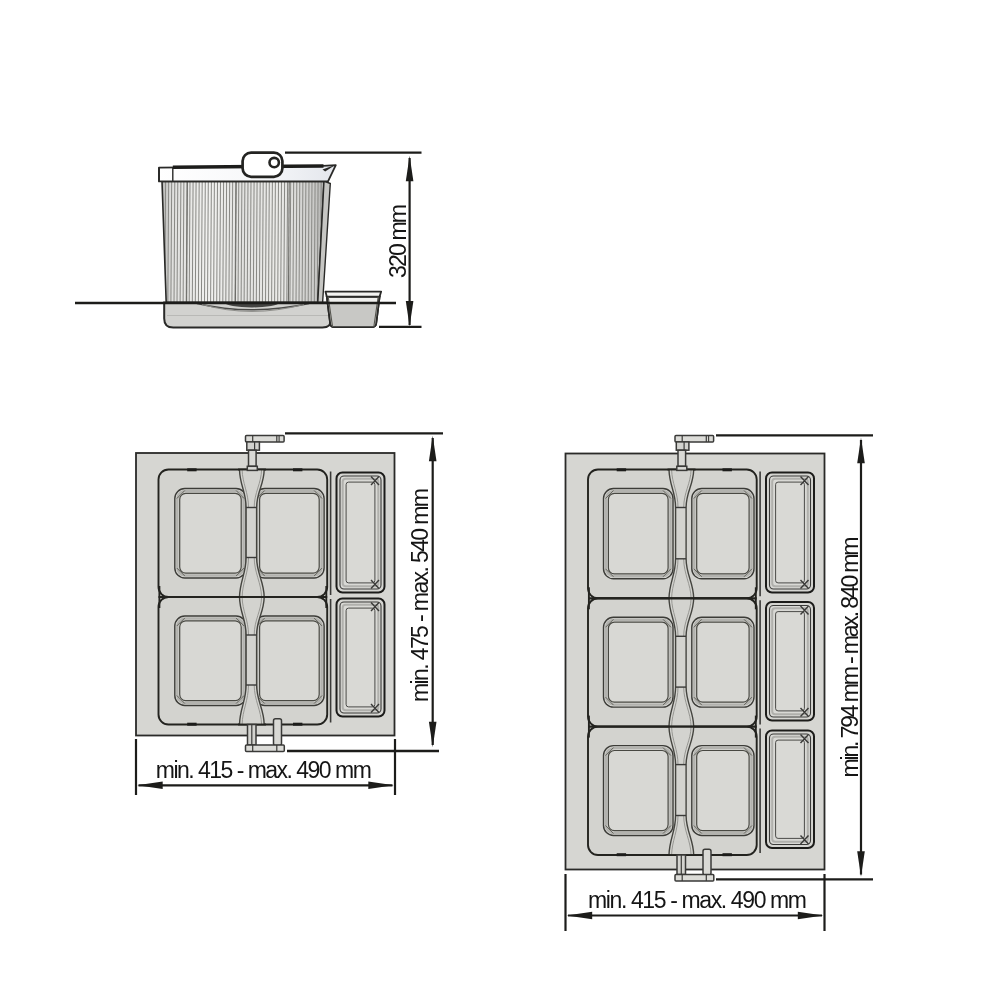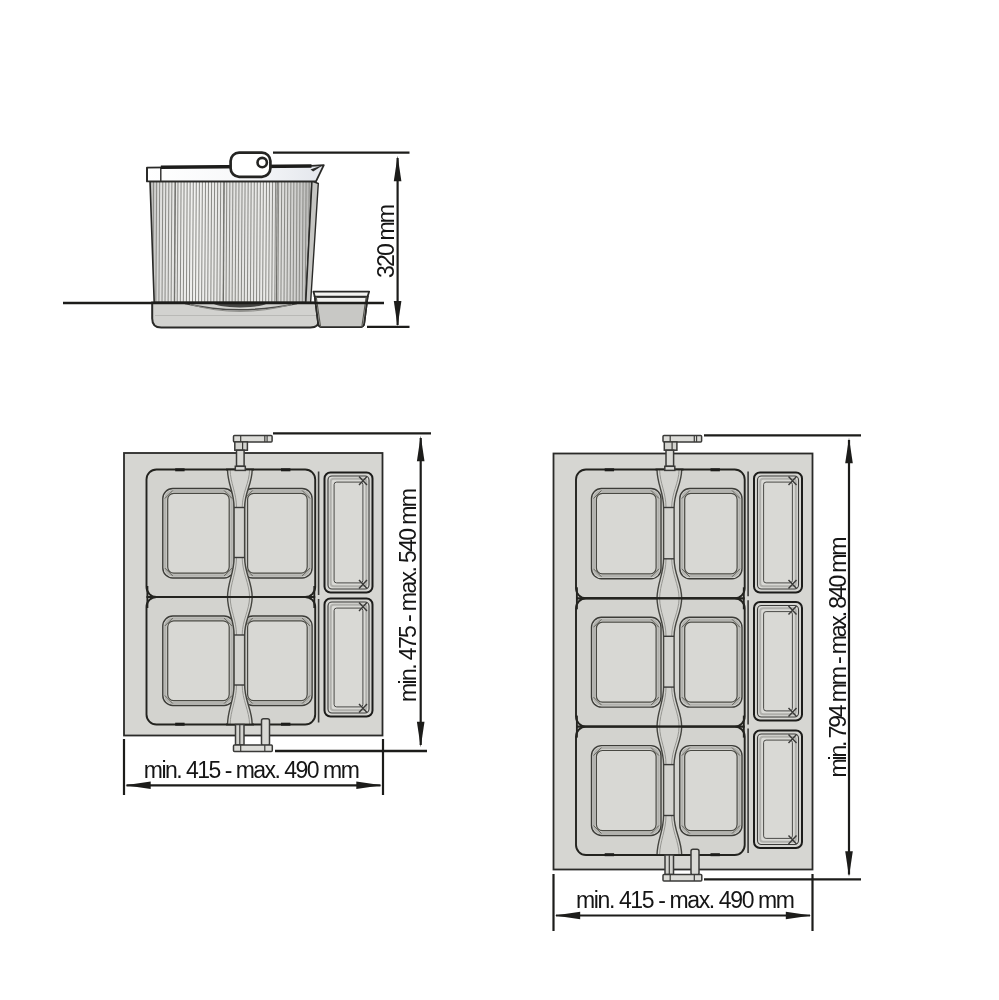--- a/index.html
+++ b/index.html
@@ -1,17 +1,17 @@
 <!DOCTYPE html>
 <html><head>
 <meta charset="utf-8">
 <title>Waste bin installation diagram</title>
 <style>
   html, body { margin: 0; padding: 0; background: #ffffff; }
-  #page { width: 929px; height: 1000px; position: relative; }
+  #page { width: 929px; height: 1000px; position: relative; margin-left: 12px; }
 </style>
 </head>
 <body>
 <div id="page">
 <svg width="999" height="1000" viewBox="0 0 999 1000">
 
 <g>
         <defs>
           <linearGradient id="ribg" x1="0" y1="0" x2="1" y2="0">
             <stop offset="0" stop-color="#b8b8b6"></stop>

